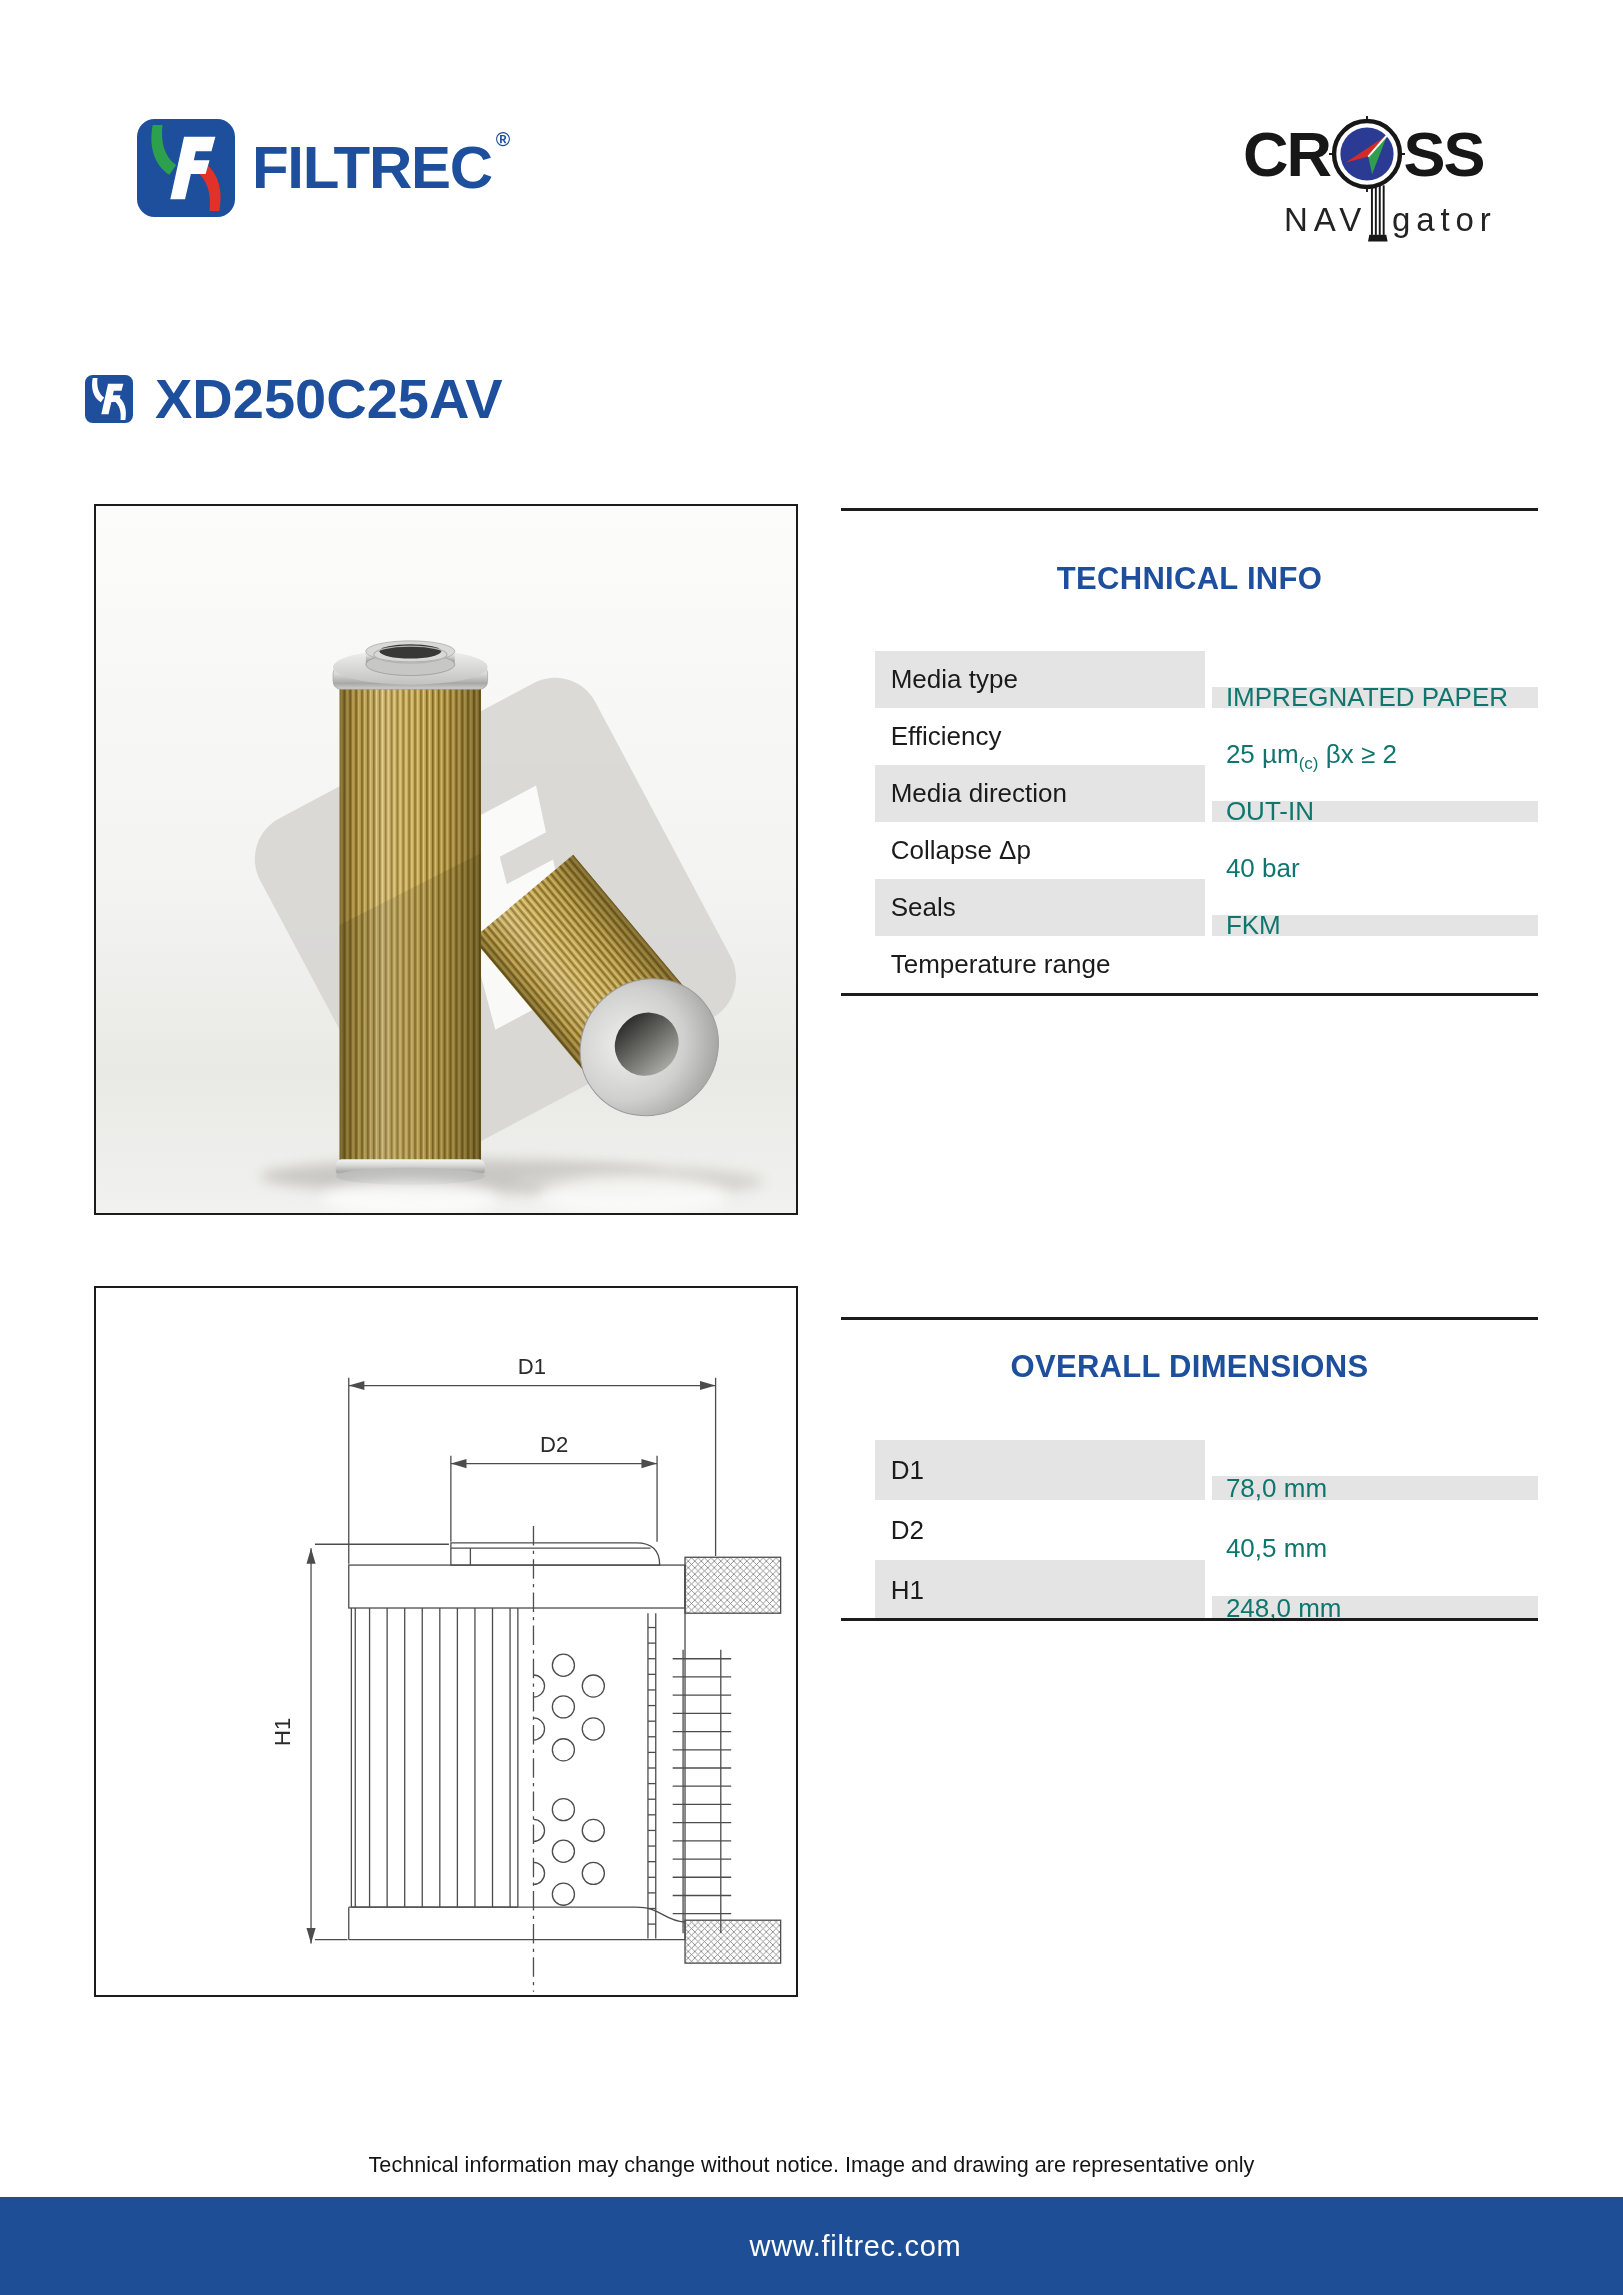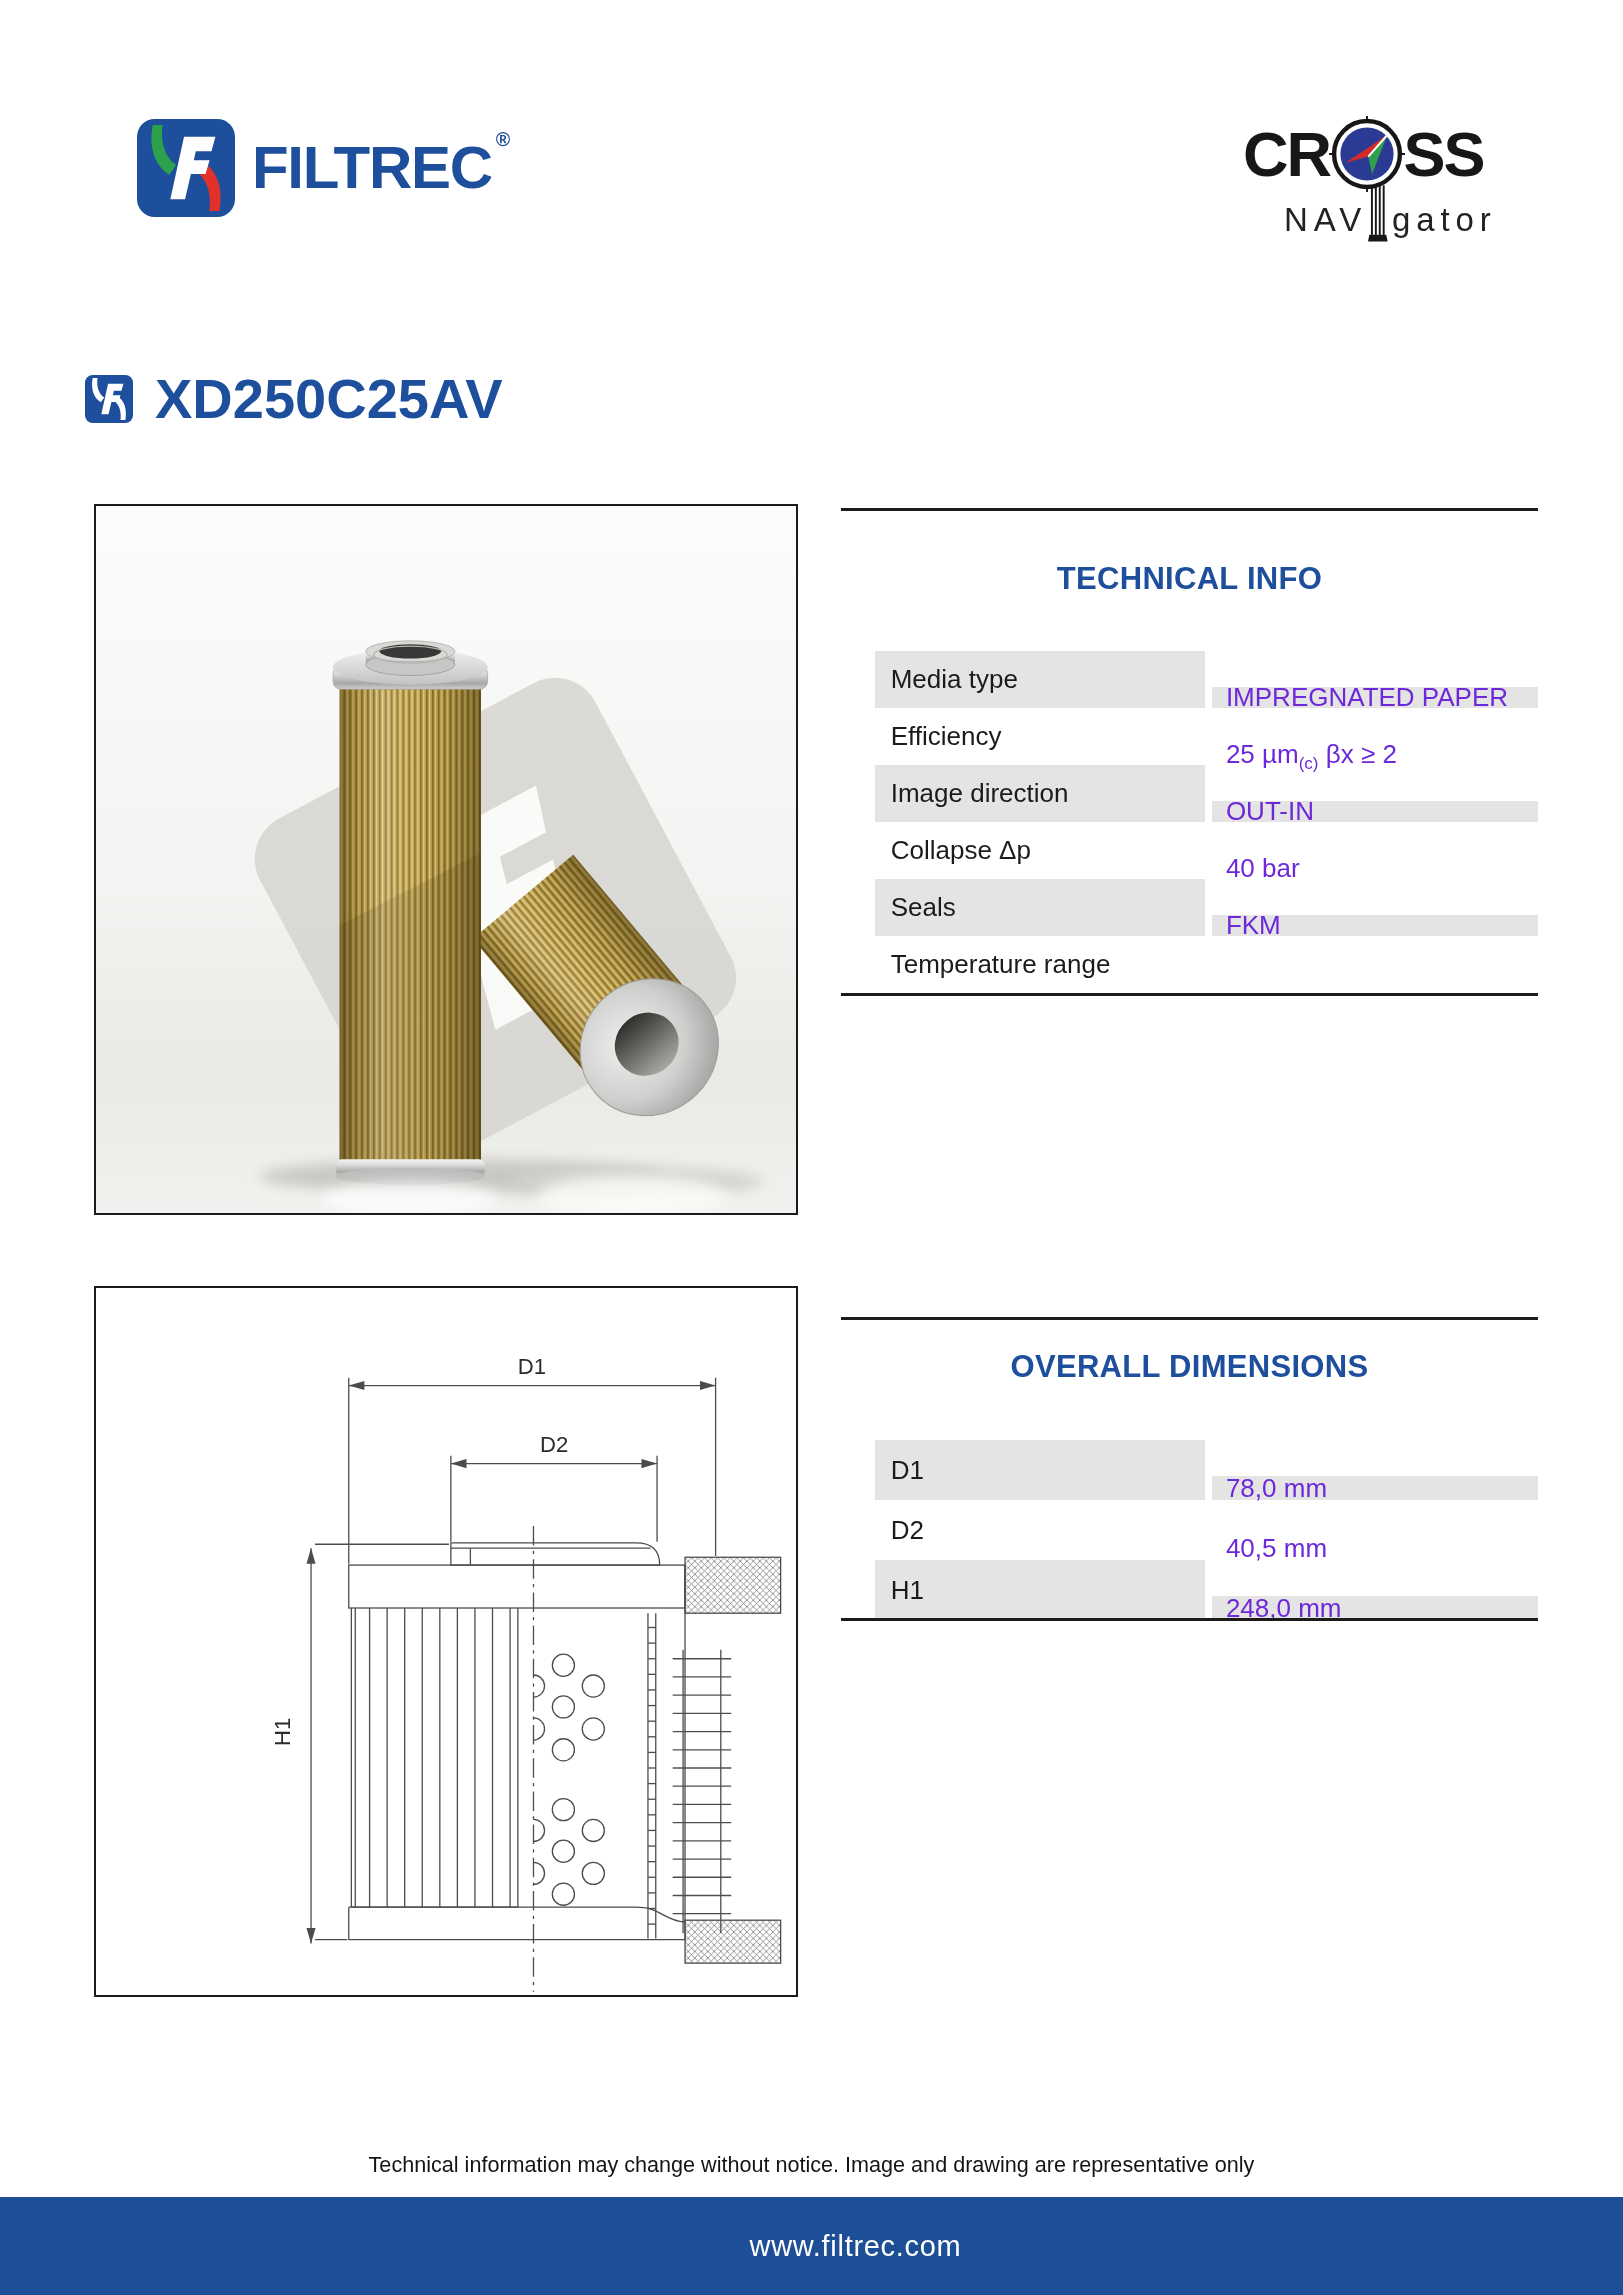--- a/index.html
+++ b/index.html
@@ -25,21 +25,21 @@
   .photo-box{position:absolute;left:94px;top:504px;width:700px;height:707px;border:2px solid #1b1b1b;background:linear-gradient(180deg,#fcfcfb 0%,#f4f4f2 55%,#e9e9e6 78%,#f1f1ef 100%);}
   .drawing-box{position:absolute;left:94px;top:1286px;width:700px;height:707px;border:2px solid #1b1b1b;background:#fff;}
   .photo-box svg,.drawing-box svg{display:block;}
   
   .rule{position:absolute;left:841px;width:697px;background:#1c1c1c;}
   .sec-title{position:absolute;left:841px;width:697px;text-align:center;font-size:31px;font-weight:bold;color:var(--brand-blue);letter-spacing:0.3px;}
   
   .data-table{position:absolute;left:841px;width:697px;}
   .data-row{display:flex;padding-left:34px;}
   .data-row .cell-label{width:330px;display:flex;align-items:center;padding-left:15.7px;box-sizing:border-box;font-size:26px;color:#1b1b1b;}
-  .data-row .cell-value{flex:1;margin-left:6.5px;display:flex;align-items:center;padding-left:14.4px;box-sizing:border-box;font-size:26px;color:#6d28d9;margin-top:36px;}
+  .data-row .cell-value{flex:1;margin-left:6.5px;display:flex;align-items:center;padding-left:14.4px;box-sizing:border-box;font-size:26px;color:#0f766e;margin-top:36px;}
   .data-row.alt .cell-label,.data-row.alt .cell-value{background:var(--row-gray);}
   .info-row{height:57px;}
   .dim-row{height:60px;}
   .sub{font-size:17px;position:relative;top:9.2px;}
   
   .disclaimer{position:absolute;left:0;top:2152px;width:100%;text-align:center;font-size:21.6px;color:#141414;}
   .footer-bar{position:absolute;left:0;top:2197px;width:100%;height:98px;background:var(--footer-blue);display:flex;align-items:center;justify-content:center;padding-left:44px;}
   .site{color:#ffffff;font-size:29px;letter-spacing:0.7px;text-decoration:none;}
 </style>
 </head>
@@ -189,21 +189,21 @@
     </div>
     <div class="data-row info-row">
       <div class="cell-label">Efficiency</div>
       <div class="cell-value">
         <span>25 µm</span>
           <span class="sub">(c)</span>
           <span style="white-space:pre;"> βx ≥ 2</span>
       </div>
     </div>
     <div class="data-row info-row alt">
-      <div class="cell-label">Image direction</div>
+      <div class="cell-label">Media direction</div>
       <div class="cell-value">OUT-IN</div>
     </div>
     <div class="data-row info-row">
       <div class="cell-label">Collapse Δp</div>
       <div class="cell-value">40 bar</div>
     </div>
     <div class="data-row info-row alt">
       <div class="cell-label">Seals</div>
       <div class="cell-value">FKM</div>
     </div>

